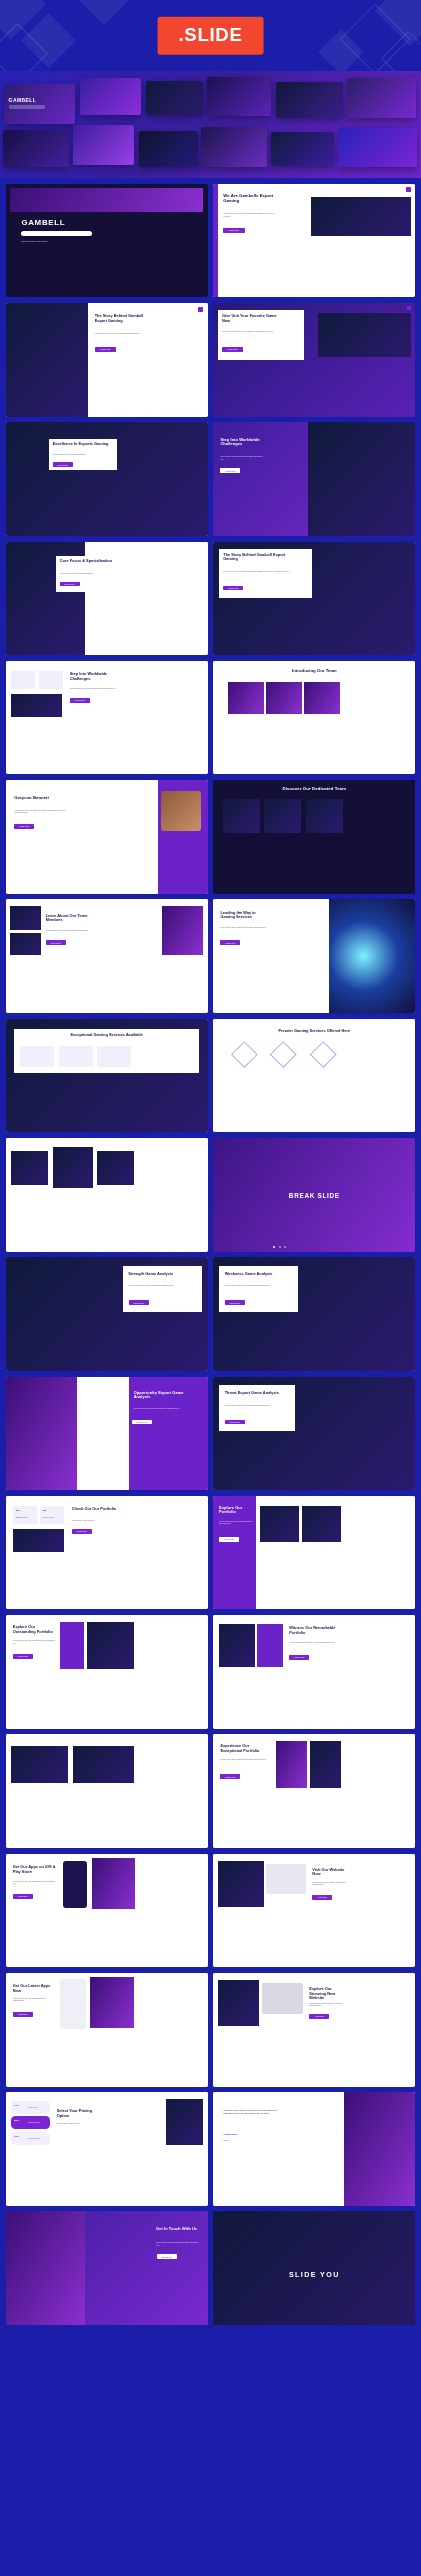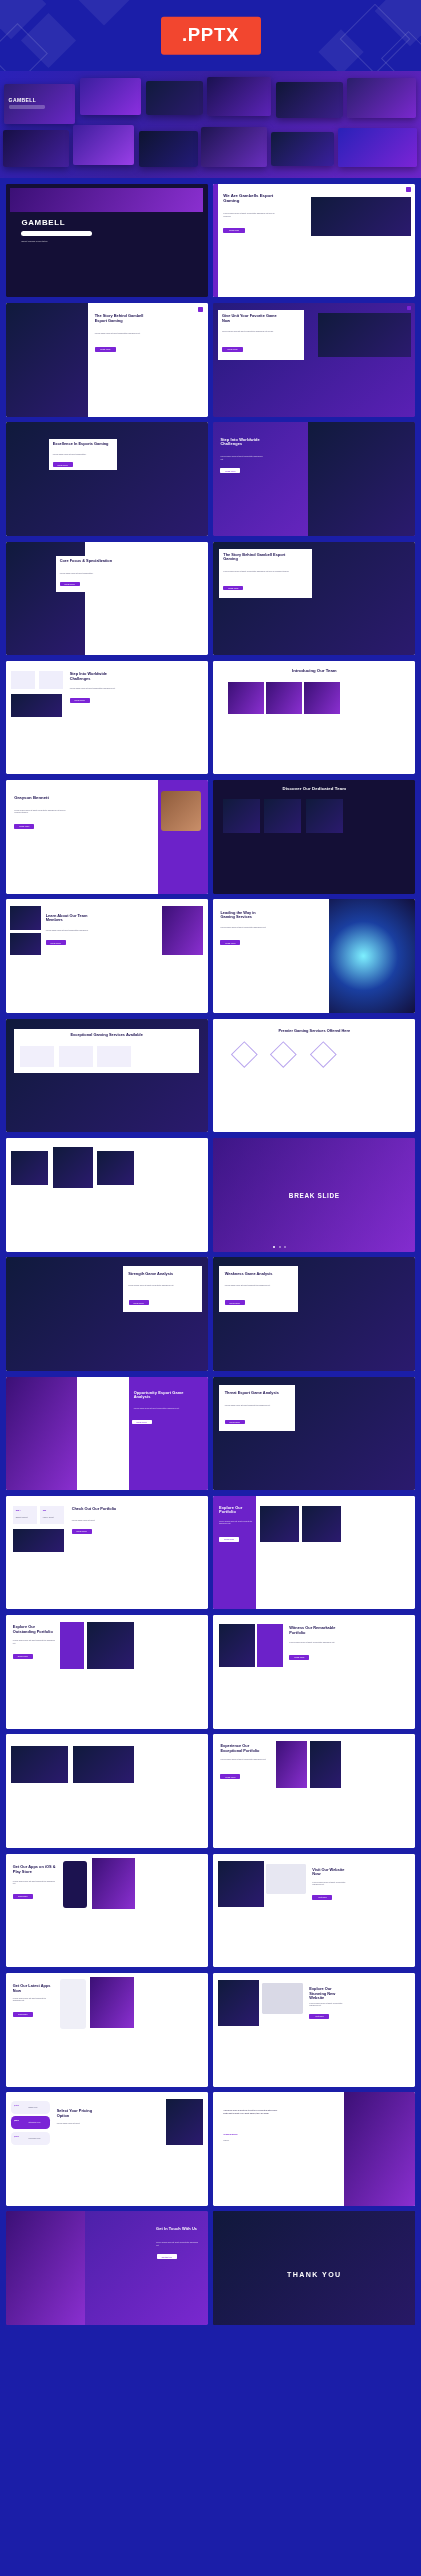--- a/index.html
+++ b/index.html
@@ -142,21 +142,21 @@
 
   <div class="header">
     <div class="deco" style="left:-14.3px;top:-21.4px;width:50px;height:50px;"></div>
     <div class="deco" style="left:28.6px;top:21.4px;width:39px;height:39px;"></div>
     <div class="deco2" style="left:-3.6px;top:32px;width:43px;height:43px;"></div>
     <div class="deco" style="left:86px;top:-18px;width:36px;height:36px;"></div>
     <div class="deco" style="right:-14.3px;top:-14.3px;width:50px;height:50px;"></div>
     <div class="deco2" style="right:21.4px;top:14.3px;width:50px;height:50px;"></div>
     <div class="deco" style="right:64px;top:36px;width:32px;height:32px;"></div>
     <div class="deco2" style="right:-7.1px;top:39px;width:39px;height:39px;"></div>
-    <div class="badge">.PPTX</div>
+    <div class="badge">.SLIDE</div>
   </div>
 
   <div class="hero">
     <div class="tile" style="left:4.3px;top:13px;width:71px;height:40px;background:linear-gradient(135deg,#2c1d73,#6a27c6);">
       <div style="position:absolute;left:4.3px;top:13px;color:#fff;font-size:5px;font-weight:bold;letter-spacing:0.4px;">GAMBELL</div>
       <div style="position:absolute;left:4.3px;top:21.4px;width:36px;height:3.6px;background:rgba(255,255,255,.25);border-radius:1.4px;"></div>
     </div>
     <div class="tile" style="left:80px;top:7.1px;width:61px;height:37px;background:linear-gradient(135deg,#3a1f9e,#8c2fe0);"></div>
     <div class="tile" style="left:146px;top:10px;width:57px;height:34px;background:linear-gradient(135deg,#101a3c,#2b1a6e);"></div>
     <div class="tile" style="left:207px;top:5.7px;width:64px;height:39px;background:linear-gradient(135deg,#1a1250,#5c23b8);"></div>
@@ -456,18 +456,18 @@
 
     <div class="slide s-purple">
       <div class="ph img3" style="left:0;top:0;width:79px;bottom:0;"></div>
       <div class="title-l" style="right:8.6px;top:15.7px;width:43px;font-size:3.9px;">Get In Touch With Us</div>
       <div class="sub-l tiny2" style="right:8.6px;top:30px;width:43px;">Lorem ipsum dolor sit amet consectetur adipiscing elit.</div>
       <div class="btn-v" style="right:31px;top:43px;width:20px;background:#fff;color:#7b24d6;">Contact Us</div>
     </div>
 
     <div class="slide s-dark">
       <div class="ph img2" style="left:0;top:0;right:0;bottom:0;opacity:.85;"></div>
-      <div class="thanks" style="left:50%;top:56%;transform:translate(-50%,-50%);font-size:7.1px;">THANK YOU</div>
+      <div class="thanks" style="left:50%;top:56%;transform:translate(-50%,-50%);font-size:7.1px;">SLIDE YOU</div>
     </div>
 
   </div>
 </div>
 
 
 </body></html>

